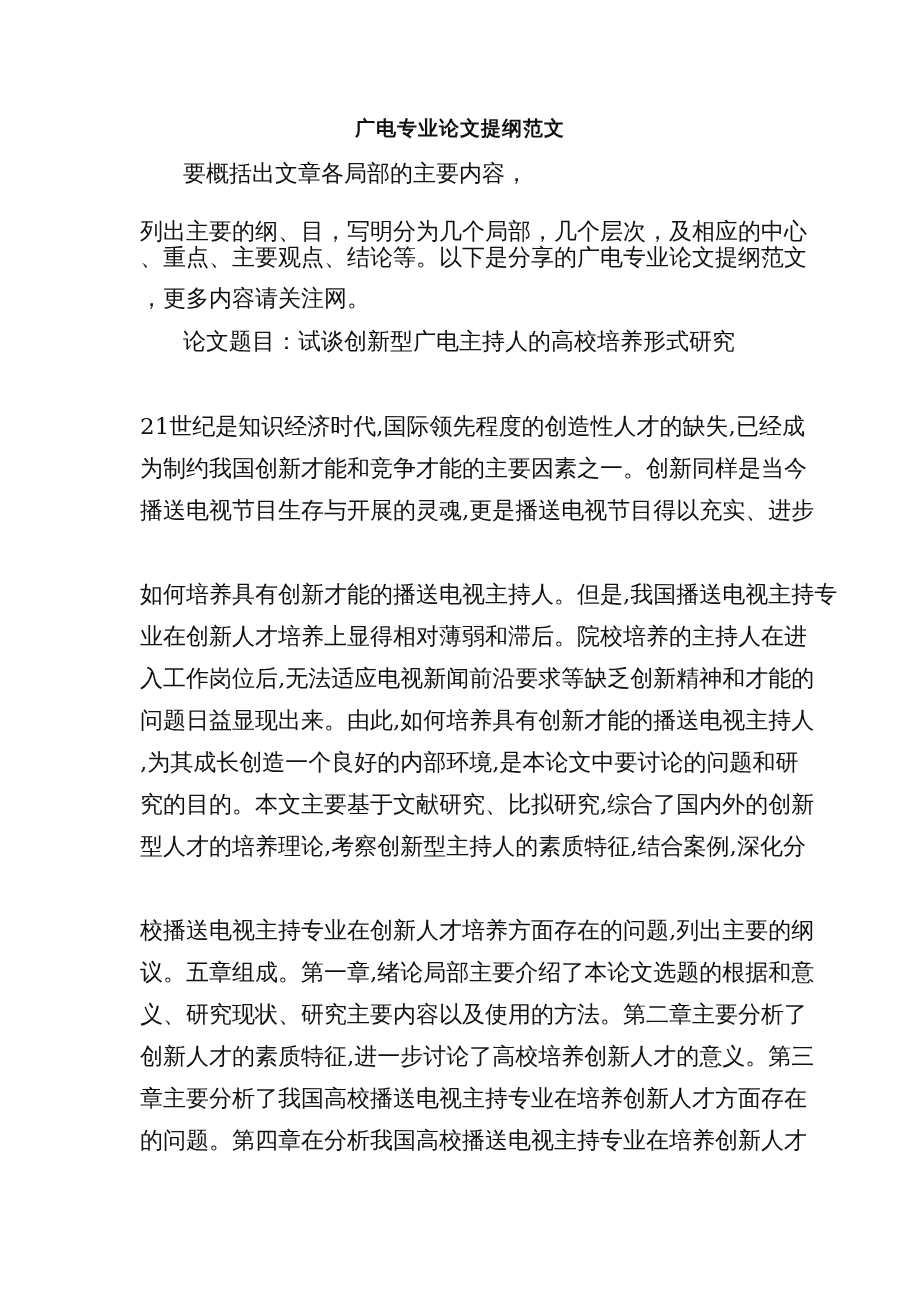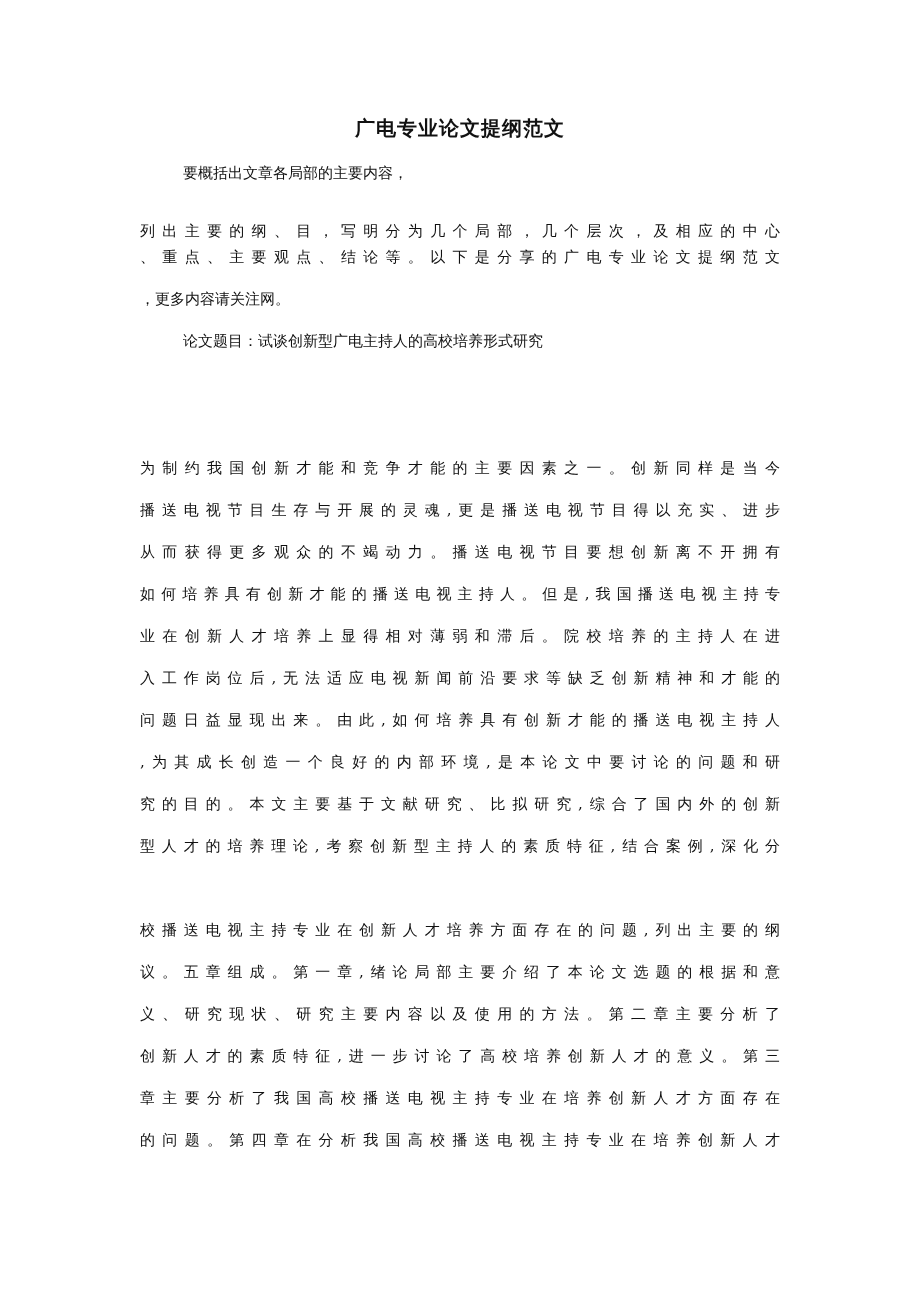--- a/index.html
+++ b/index.html
@@ -30,21 +30,21 @@
       font-weight: bold;
       font-size: 20px;
       line-height: 32px;
       letter-spacing: 1px;
       white-space: nowrap;
     }
     .line {
       position: absolute;
       left: 140px;
       width: 640px;
-      font-size: 15px;
+      font-size: 23px;
       line-height: 30px;
       white-space: nowrap;
       text-align: justify;
       text-align-last: justify;
     }
     .line.indent { left: 183px; text-align-last: left; }
     .line.short { text-align-last: left; font-family: Liberation Serif, serif; }
   </style>
 </head>
 <body>
@@ -52,23 +52,23 @@
 <div class="page">
   <div class="title">广电专业论文提纲范文</div>
 
   <div class="line indent" style="top:158px">要概括出文章各局部的主要内容，</div>
   <div class="line" style="top:216px">列出主要的纲、目，写明分为几个局部，几个层次，及相应的中心</div>
   <div class="line" style="top:242px">、重点、主要观点、结论等。以下是分享的广电专业论文提纲范文</div>
   <div class="line short" style="top:284px">，更多内容请关注网。</div>
 
   <div class="line indent" style="top:326px">论文题目：试谈创新型广电主持人的高校培养形式研究</div>
 
+  <div class="line" style="top:411px">21世纪是知识经济时代,国际领先程度的创造性人才的缺失,已经成</div>
   <div class="line" style="top:453px">为制约我国创新才能和竞争才能的主要因素之一。创新同样是当今</div>
   <div class="line" style="top:495px">播送电视节目生存与开展的灵魂,更是播送电视节目得以充实、进步</div>
-  <div class="line" style="top:537px">从而获得更多观众的不竭动力。播送电视节目要想创新离不开拥有</div>
   <div class="line" style="top:579px">如何培养具有创新才能的播送电视主持人。但是,我国播送电视主持专</div>
   <div class="line" style="top:621px">业在创新人才培养上显得相对薄弱和滞后。院校培养的主持人在进</div>
   <div class="line" style="top:663px">入工作岗位后,无法适应电视新闻前沿要求等缺乏创新精神和才能的</div>
   <div class="line" style="top:705px">问题日益显现出来。由此,如何培养具有创新才能的播送电视主持人</div>
   <div class="line" style="top:747px">,为其成长创造一个良好的内部环境,是本论文中要讨论的问题和研</div>
   <div class="line" style="top:789px">究的目的。本文主要基于文献研究、比拟研究,综合了国内外的创新</div>
   <div class="line" style="top:831px">型人才的培养理论,考察创新型主持人的素质特征,结合案例,深化分</div>
   <div class="line" style="top:915px">校播送电视主持专业在创新人才培养方面存在的问题,列出主要的纲</div>
   <div class="line" style="top:957px">议。五章组成。第一章,绪论局部主要介绍了本论文选题的根据和意</div>
   <div class="line" style="top:999px">义、研究现状、研究主要内容以及使用的方法。第二章主要分析了</div>

